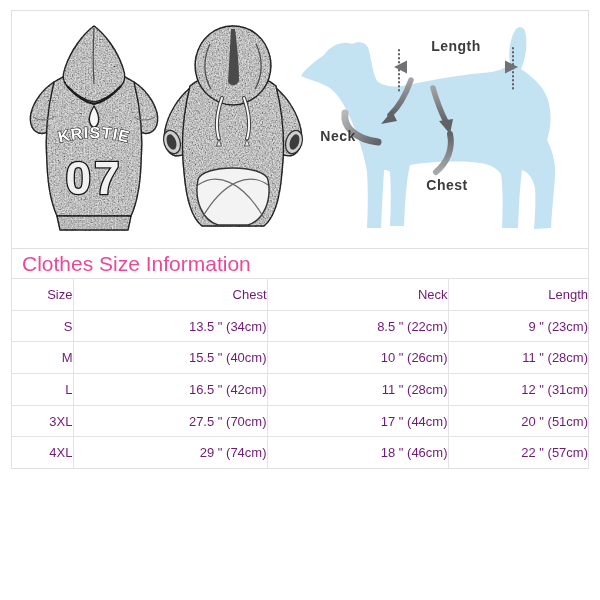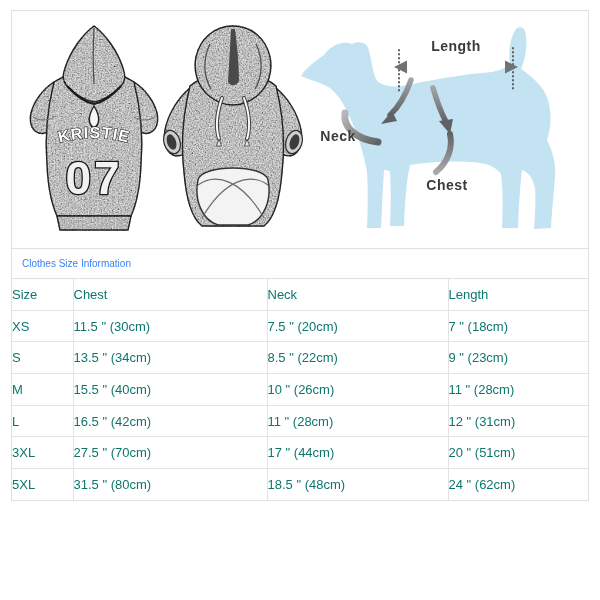--- a/index.html
+++ b/index.html
@@ -11,26 +11,26 @@
     position:absolute;left:11px;top:10px;width:576px;
     border:1px solid #e0e0e0;background:#fff;
   }
   .images{position:relative;height:237px;border-bottom:1px solid #e0e0e0;overflow:hidden;background:#fff;}
   .images svg{position:absolute;}
   .img-back{left:12px;top:11px;width:140px;height:212px;}
   .img-front{left:146px;top:11px;width:150px;height:212px;}
   .img-dog{left:286px;top:9px;width:288px;height:222px;}
   .title-bar{
     height:29px;display:flex;align-items:center;padding-left:10px;
-    font-size:10px;color:#3b82f6;border-bottom:1px solid #e0e0e0;
+    font-size:21px;color:#ec4899;border-bottom:1px solid #e0e0e0;
   }
   table{width:100%;border-collapse:collapse;table-layout:fixed;}
   th,td{
-    height:30.7px;text-align:left;vertical-align:middle;
-    font-size:13px;font-weight:400;color:#0f766e;padding:0;
+    height:30.7px;text-align:right;vertical-align:middle;
+    font-size:13px;font-weight:400;color:#701a75;padding:0;
     white-space:nowrap;overflow:hidden;
   }
   thead th{border-top:none;}
   tbody td{border-top:1px solid #e3e3e3;}
   th + th, td + td{border-left:1px solid #e3e3e3;}
   .diagram-label{font-size:14px;font-weight:bold;letter-spacing:.5px;}
   .dot{stroke:#5b5c5e;stroke-width:2;stroke-dasharray:0.6 3.4;stroke-linecap:round;}
 </style>
 </head>
 <body>
@@ -182,26 +182,20 @@
     <thead>
       <tr>
         <th>Size</th>
         <th>Chest</th>
         <th>Neck</th>
         <th>Length</th>
       </tr>
     </thead>
     <tbody>
         <tr>
-          <td>XS</td>
-          <td>11.5 " (30cm)</td>
-          <td>7.5 " (20cm)</td>
-          <td>7 " (18cm)</td>
-        </tr>
-        <tr>
           <td>S</td>
           <td>13.5 " (34cm)</td>
           <td>8.5 " (22cm)</td>
           <td>9 " (23cm)</td>
         </tr>
         <tr>
           <td>M</td>
           <td>15.5 " (40cm)</td>
           <td>10 " (26cm)</td>
           <td>11 " (28cm)</td>
@@ -212,20 +206,20 @@
           <td>11 " (28cm)</td>
           <td>12 " (31cm)</td>
         </tr>
         <tr>
           <td>3XL</td>
           <td>27.5 " (70cm)</td>
           <td>17 " (44cm)</td>
           <td>20 " (51cm)</td>
         </tr>
         <tr>
-          <td>5XL</td>
-          <td>31.5 " (80cm)</td>
-          <td>18.5 " (48cm)</td>
-          <td>24 " (62cm)</td>
+          <td>4XL</td>
+          <td>29 " (74cm)</td>
+          <td>18 " (46cm)</td>
+          <td>22 " (57cm)</td>
         </tr>
       </tbody>
   </table>
 </div>
 
 </body></html>

